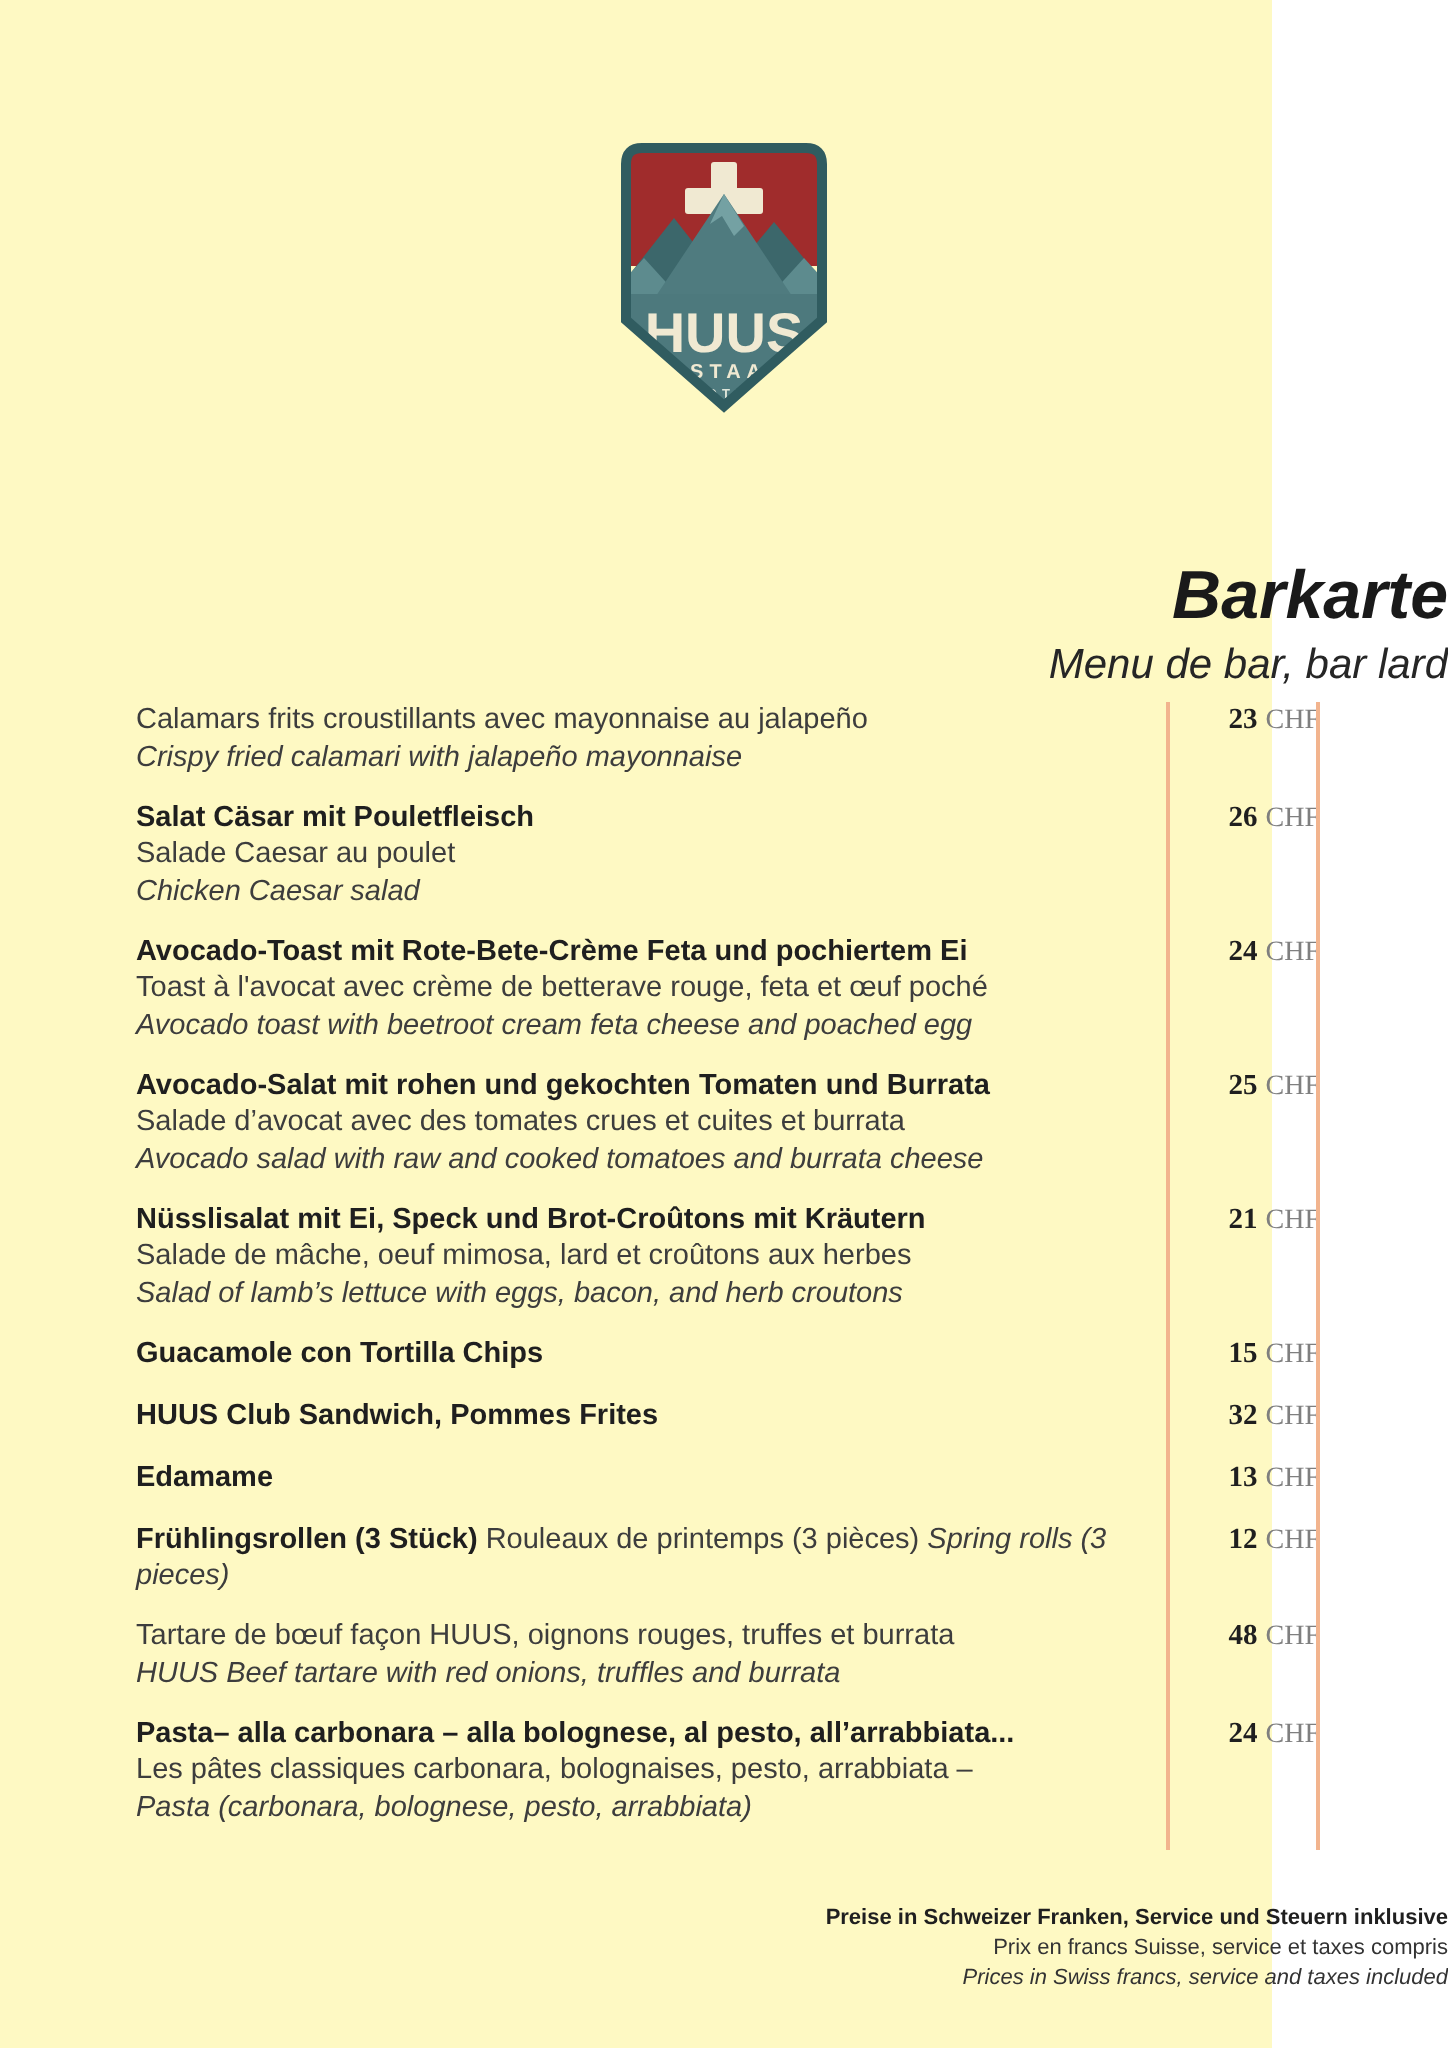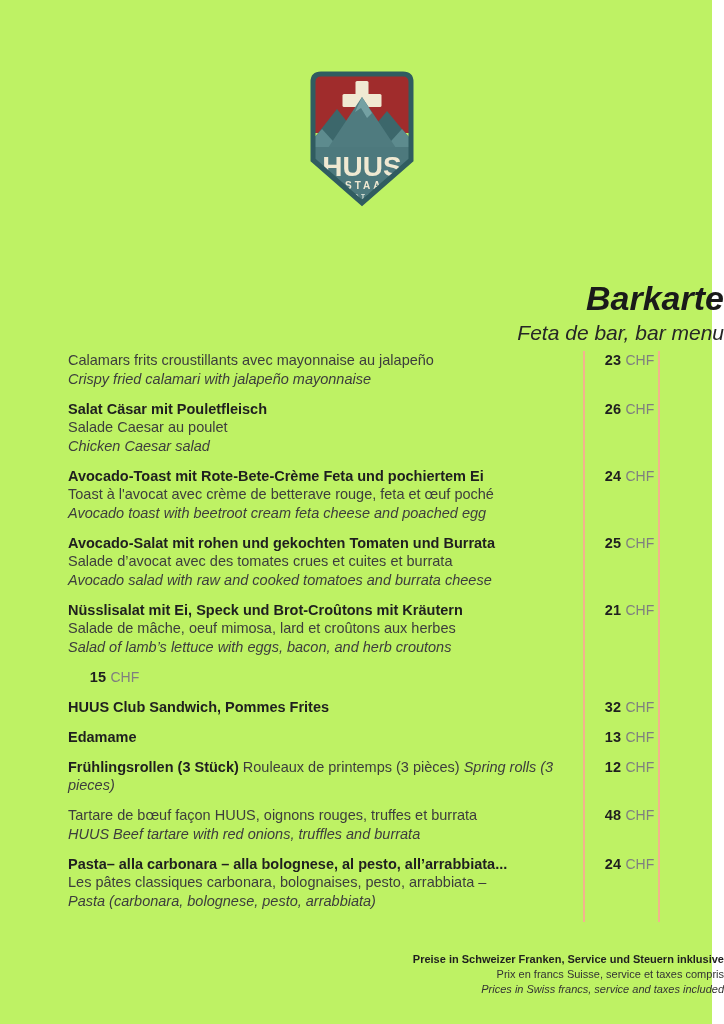--- a/index.html
+++ b/index.html
@@ -7,23 +7,23 @@
     padding: 0;
     background: #ffffff;
     width: 724px;
     height: 1024px;
     overflow: hidden;
     font-family: "Liberation Sans", sans-serif;
     -webkit-font-smoothing: antialiased;
   }
   .page {
     position: relative;
-    width: 712px;
+    width: 636px;
     height: 1024px;
-    background: #bef264;
+    background: #fef9c3;
   }
 
   
   .logo-wrap {
     position: absolute;
     top: 71px;
     left: 0;
     width: 724px;
     display: flex;
     justify-content: center;
@@ -92,25 +92,26 @@
     font-size: 14.5px;
     font-style: italic;
     font-weight: 400;
     color: #3d3d3d;
   }
   .inline-fr { font-weight: 400; color: #3d3d3d; }
   .inline-en { font-weight: 400; font-style: italic; color: #3d3d3d; }
 
   .item-price {
     width: 77px;
-    text-align: center;
+    text-align: right;
     white-space: nowrap;
     line-height: 18.5px;
     padding-left: 16px;
     box-sizing: border-box;
+    font-family: Liberation Serif, serif;
   }
   .price-num {
     font-size: 14.5px;
     font-weight: 700;
     color: #1f1f1f;
   }
   .price-cur {
     font-size: 14px;
     font-weight: 400;
     color: #7f7f7f;
@@ -160,21 +161,21 @@
         <text x="52" y="105" text-anchor="middle" font-family="Liberation Sans, sans-serif" font-weight="700" font-size="28" fill="#f0e9d2">HUUS</text>
         <text x="54" y="118" text-anchor="middle" font-family="Liberation Sans, sans-serif" font-weight="700" font-size="10" letter-spacing="3" fill="#f0e9d2">GSTAAD</text>
         <text x="53.5" y="128" text-anchor="middle" font-family="Liberation Sans, sans-serif" font-weight="700" font-size="6.5" letter-spacing="2.5" fill="#dfe6da">HOTEL</text>
       </g>
       <path d="M11,3 H93 Q101,3 101,11 V89 L52,132 L3,89 V11 Q3,3 11,3 Z" fill="none" stroke="#305c60" stroke-width="5"></path>
     </svg>
   </div>
 
   <div class="heading">
     <p class="title">Barkarte</p>
-    <p class="subtitle">Feta de bar, bar menu</p>
+    <p class="subtitle">Menu de bar, bar lard</p>
   </div>
 
   <div class="menu-wrap">
     <div class="rule left"></div>
     <div class="rule right"></div>
     <div id="menu-items">
         <div class="menu-item">
           <div class="item-text">
             <p class="fr">Calamars frits croustillants avec mayonnaise au jalapeño</p>
             <p class="en">Crispy fried calamari with jalapeño mayonnaise</p>
@@ -207,20 +208,23 @@
         </div>
         <div class="menu-item">
           <div class="item-text">
             <p class="de"><span>Nüsslisalat mit Ei, Speck und Brot-Croûtons mit Kräutern</span></p>
             <p class="fr">Salade de mâche, oeuf mimosa, lard et croûtons aux herbes</p>
             <p class="en">Salad of lamb’s lettuce with eggs, bacon, and herb croutons</p>
           </div>
           <div class="item-price"><span class="price-num">21</span> <span class="price-cur">CHF</span></div>
         </div>
         <div class="menu-item">
+          <div class="item-text">
+            <p class="de"><span>Guacamole con Tortilla Chips</span></p>
+          </div>
           <div class="item-price"><span class="price-num">15</span> <span class="price-cur">CHF</span></div>
         </div>
         <div class="menu-item">
           <div class="item-text">
             <p class="de"><span>HUUS Club Sandwich, Pommes Frites</span></p>
           </div>
           <div class="item-price"><span class="price-num">32</span> <span class="price-cur">CHF</span></div>
         </div>
         <div class="menu-item">
           <div class="item-text">

